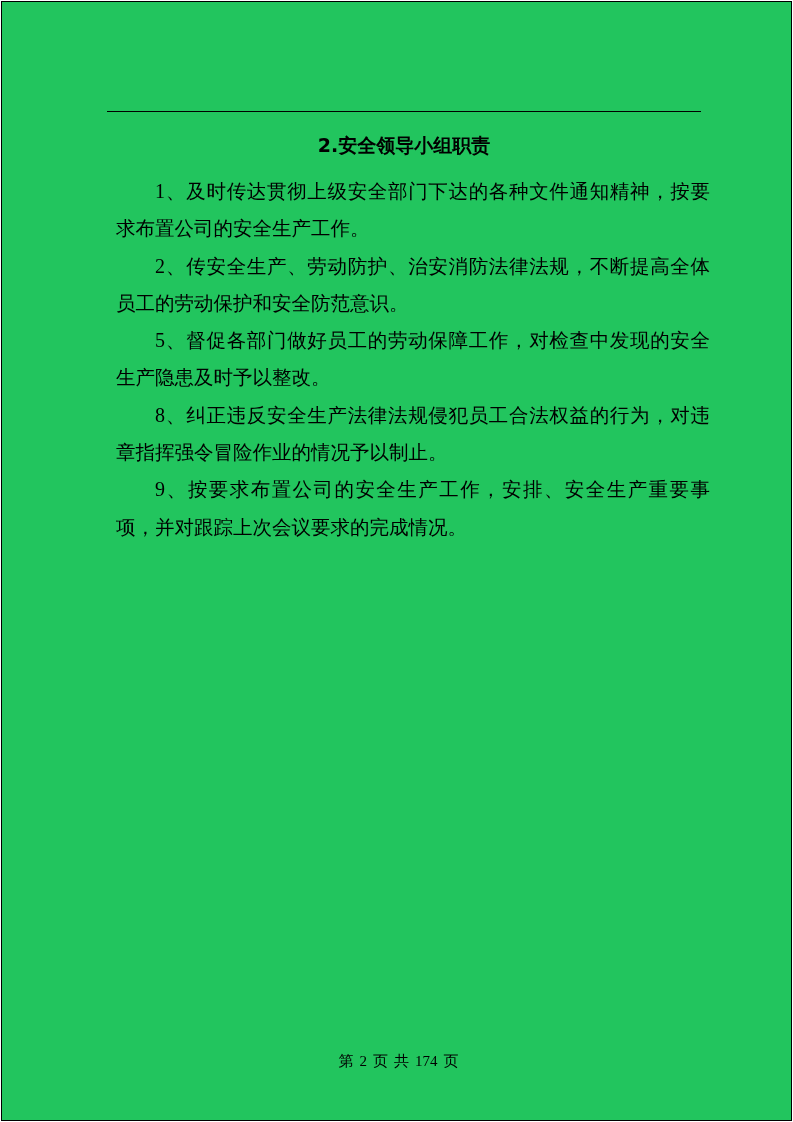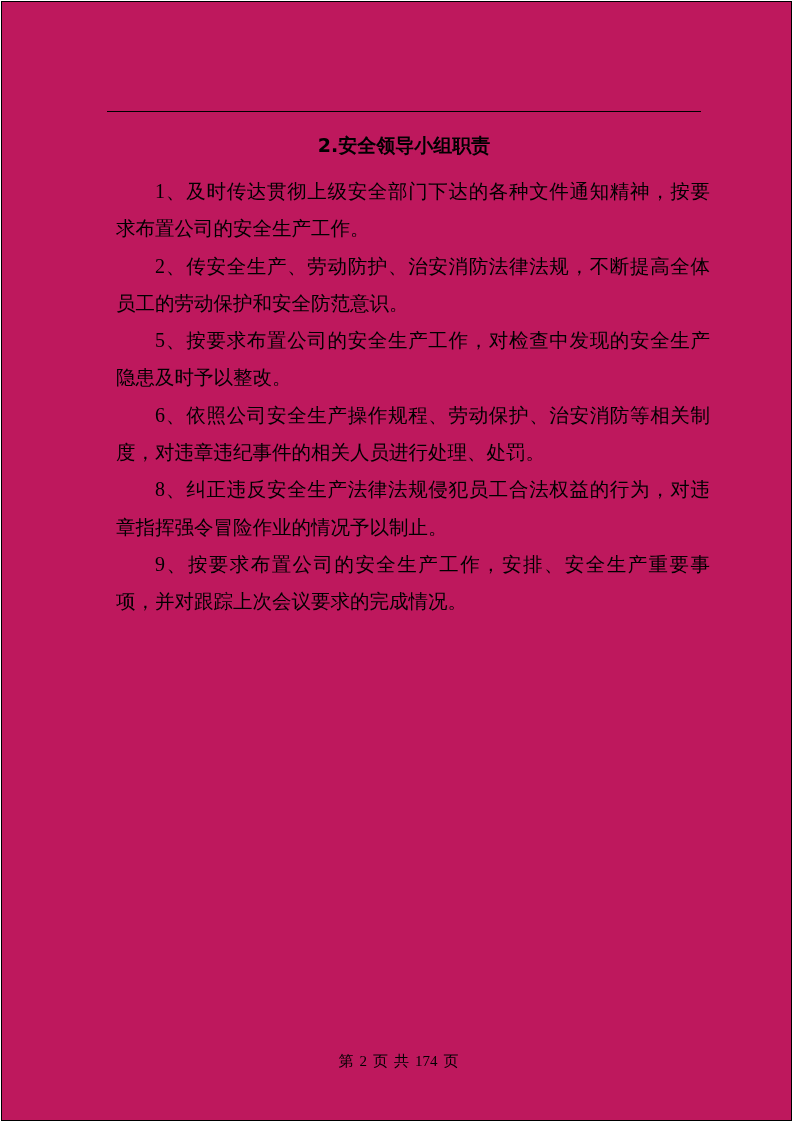--- a/index.html
+++ b/index.html
@@ -13,21 +13,21 @@
       position: relative;
       overflow: hidden;
     }
     .page {
       position: absolute;
       left: 1px;
       top: 1px;
       width: 789px;
       height: 1118px;
       border: 1px solid #000;
-      background: #be185d;
+      background: #22c55e;
     }
     .header-rule {
       position: absolute;
       left: 105px;
       top: 109px;
       width: 594px;
       height: 0;
       border-top: 1px solid #000;
     }
     .title {
@@ -78,22 +78,21 @@
 <body>
 
 <div class="page">
   <div class="header-rule"></div>
 
   <div class="title">2.安全领导小组职责</div>
 
   <div class="body">
     <p class="para"><span class="num">1、</span><span>及时传达贯彻上级安全部门下达的各种文件通知精神，按要求布置公司的安全生产工作。</span></p>
     <p class="para"><span class="num">2、</span><span>传安全生产、劳动防护、治安消防法律法规，不断提高全体员工的劳动保护和安全防范意识。</span></p>
-    <p class="para"><span class="num">5、</span><span>按要求布置公司的安全生产工作，对检查中发现的安全生产隐患及时予以整改。</span></p>
-    <p class="para"><span class="num">6、</span><span>依照公司安全生产操作规程、劳动保护、治安消防等相关制度，对违章违纪事件的相关人员进行处理、处罚。</span></p>
+    <p class="para"><span class="num">5、</span><span>督促各部门做好员工的劳动保障工作，对检查中发现的安全生产隐患及时予以整改。</span></p>
     <p class="para"><span class="num">8、</span><span>纠正违反安全生产法律法规侵犯员工合法权益的行为，对违章指挥强令冒险作业的情况予以制止。</span></p>
     <p class="para"><span class="num">9、</span><span>按要求布置公司的安全生产工作，安排、安全生产重要事项，并对跟踪上次会议要求的完成情况。</span></p>
   </div>
 
   <div class="footer">
     <span>第</span><span>2</span><span>页</span><span>共</span><span>174</span><span>页</span>
   </div>
 </div>
 
 </body></html>

